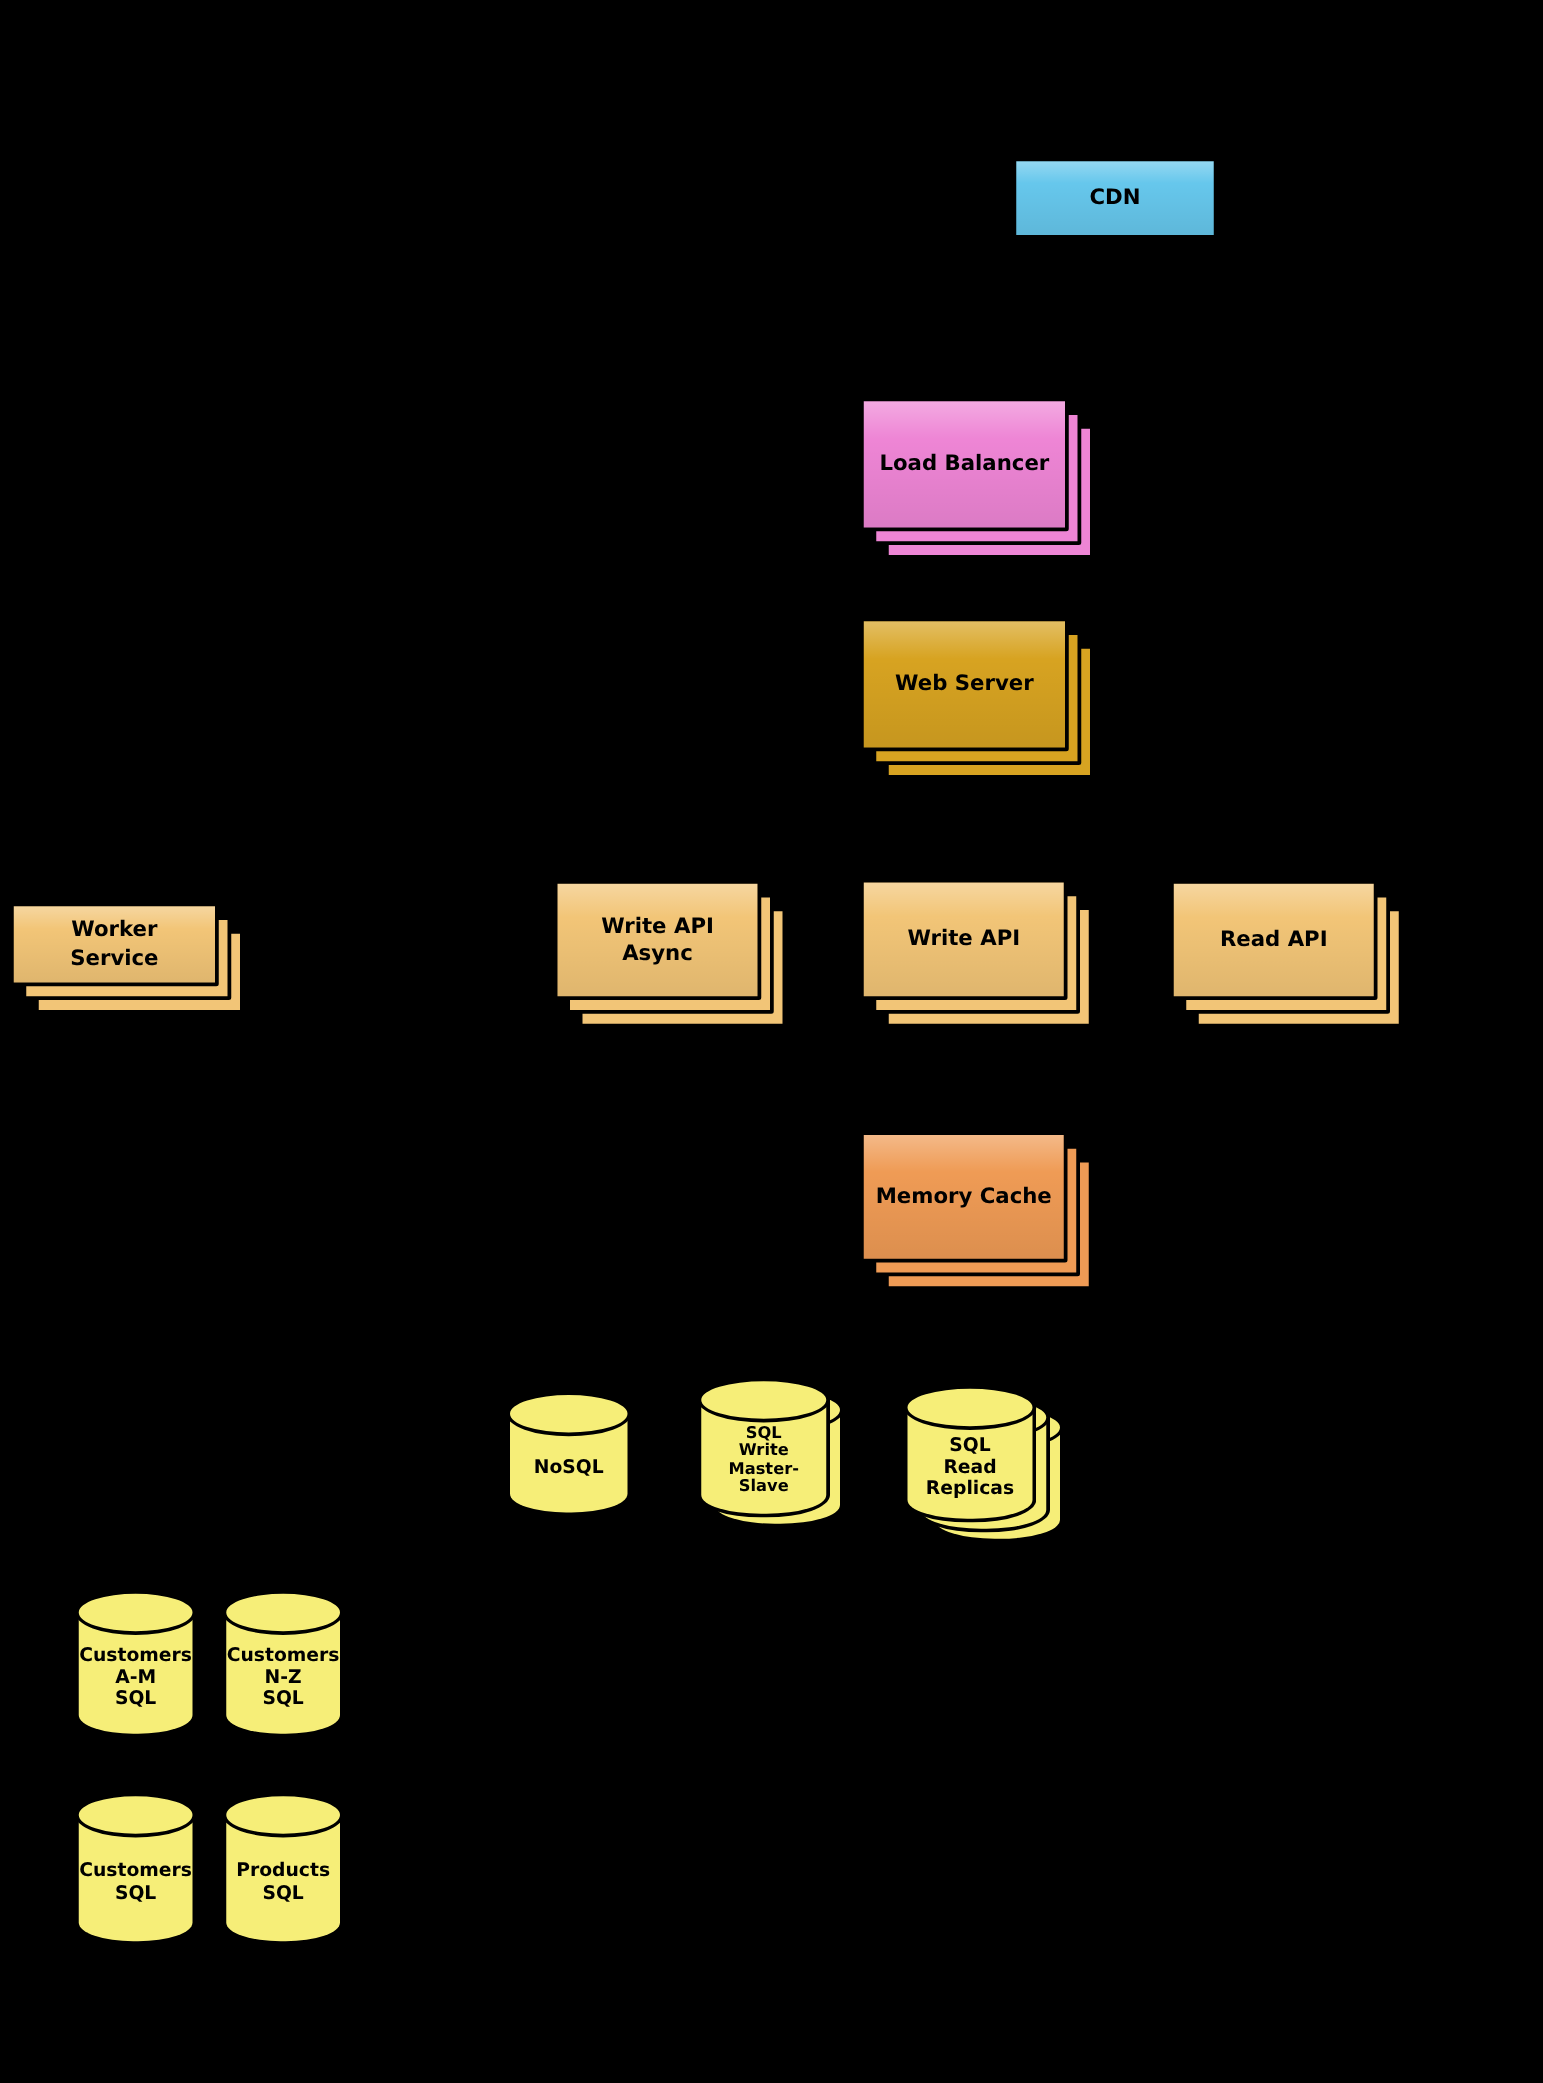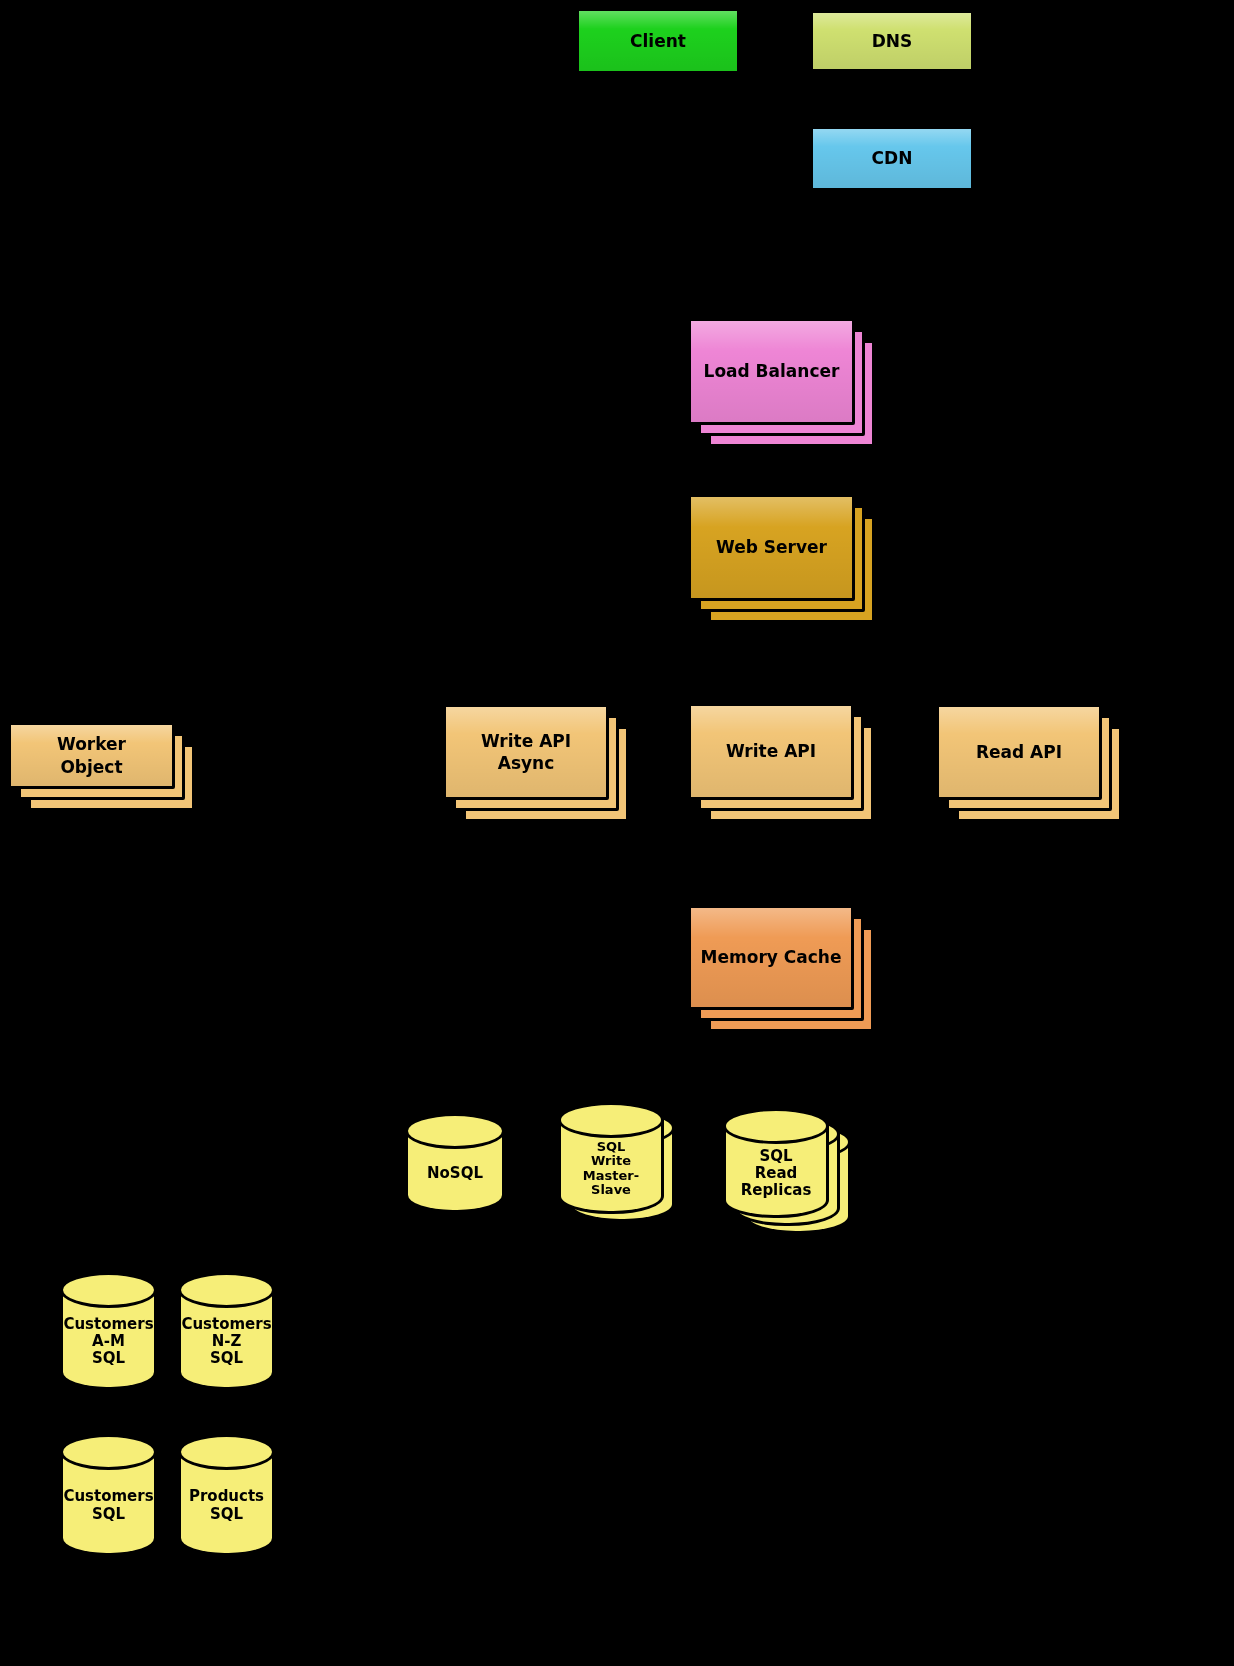--- a/index.html
+++ b/index.html
@@ -56,31 +56,21 @@
     font-weight: 700; font-size: 15px; color: #000;
     text-align: center; white-space: pre-line; line-height: 1.15;
   }
   .small .cyl-label { font-size: 13px; line-height: 1.1; }
 </style>
 </head>
 <body>
 
 <div class="stage">
 
-  <div class="node" style="left: 576px; top: 8px; width: 164px; height: 66px; --node-color: #1dd11d;">
-    <div class="face">
-      <span class="label">Client</span>
-    </div>
-  </div>
 
-  <div class="node" style="left: 810px; top: 10px; width: 164px; height: 62px; --node-color: #cfe070;">
-    <div class="face">
-      <span class="label">DNS</span>
-    </div>
-  </div>
 
   <div class="node" style="left: 810px; top: 126px; width: 164px; height: 65px; --node-color: #66c7ec;">
     <div class="face">
       <span class="label">CDN</span>
     </div>
   </div>
 
   <div class="node" style="left: 688px; top: 494px; width: 167px; height: 107px; --node-color: #d7a321;">
     <div class="ghost g2"></div>
     <div class="ghost g1"></div>
@@ -95,21 +85,21 @@
     <div class="face">
       <span class="label">Load Balancer</span>
     </div>
   </div>
 
   <div class="node" style="left: 8px; top: 722px; width: 167px; height: 67px; --node-color: #f2c577;">
     <div class="ghost g2"></div>
     <div class="ghost g1"></div>
     <div class="face">
       <span class="label">Worker
-Object</span>
+Service</span>
     </div>
   </div>
 
 
   <div class="node" style="left: 443px; top: 704px; width: 166px; height: 96px; --node-color: #f2c577;">
     <div class="ghost g2"></div>
     <div class="ghost g1"></div>
     <div class="face">
       <span class="label">Write API
 Async</span>

